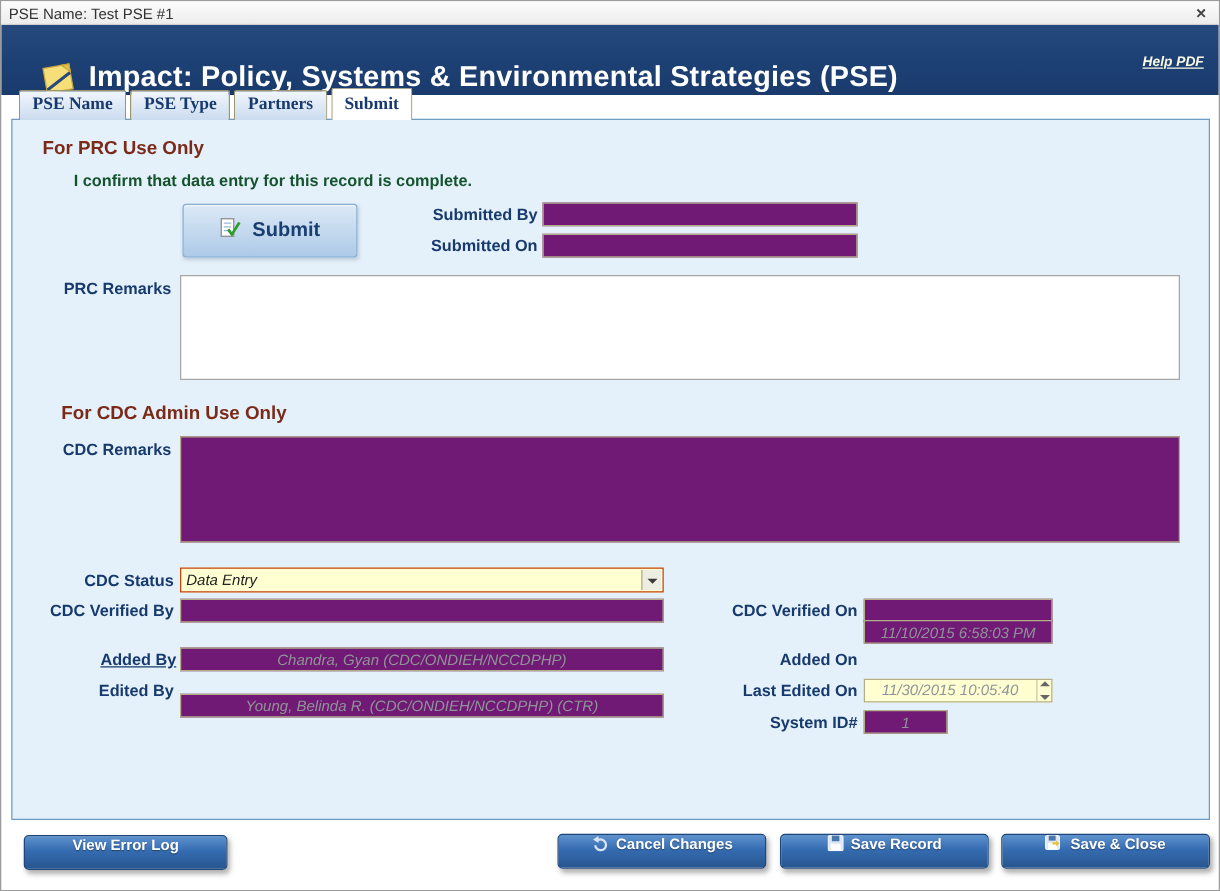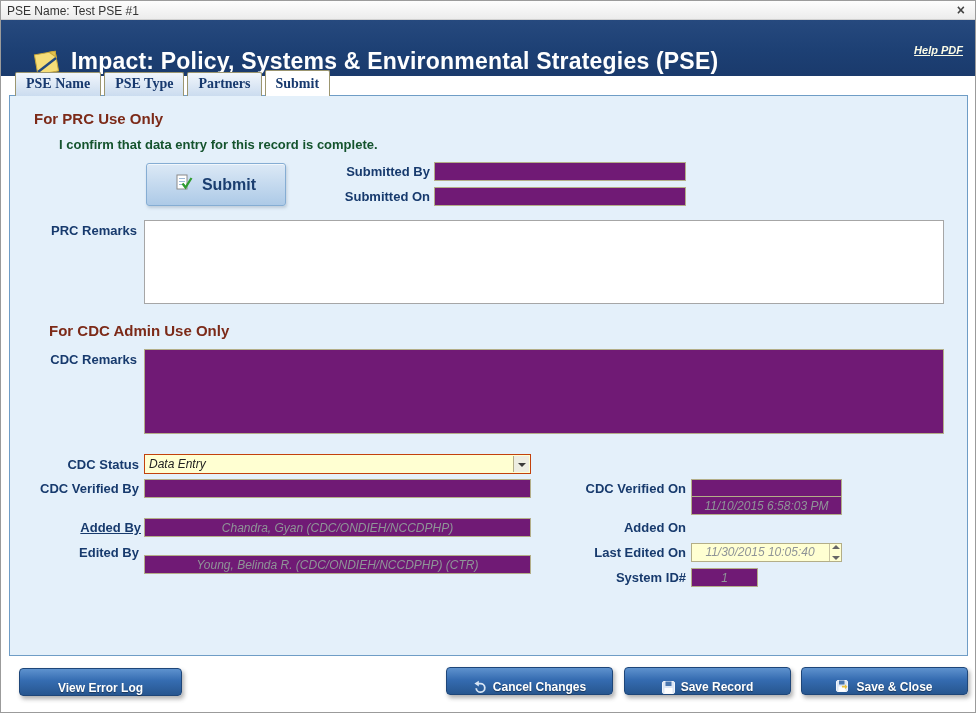--- a/index.html
+++ b/index.html
@@ -63,21 +63,21 @@
     font-style:italic; font-size:12px; color:#8F9497; white-space:nowrap; }
   .spinner { position:absolute; right:0; top:0; bottom:0; width:12px; border-left:1px solid #C9C5A3; cursor:pointer; }
   .spinner i { position:absolute; left:2px; width:0; height:0; border:4px solid transparent; }
   .spinner i.up { top:1px; border-top-width:0; border-bottom-color:#666; }
   .spinner i.down { bottom:1px; border-bottom-width:0; border-top-color:#666; }
 
   
   .btn { position:absolute; height:28px; border:1px solid #1E4679; border-radius:4px;
     background:linear-gradient(180deg,#5E92CE 0%, #356CB1 45%, #27568F 100%);
     color:#FFFFFF; font-weight:bold; font-size:12px;
-    display:flex; align-items:flex-end; justify-content:center; gap:6px;
+    display:flex; align-items:flex-start; justify-content:center; gap:6px;
     cursor:pointer; box-shadow:2px 3px 4px rgba(80,80,80,.45);
     text-shadow:0 1px 1px rgba(0,0,0,.4); }
   .btn svg { flex:none; }
 </style>
 </head>
 <body>
 
 <div id="app">
 
   <div class="titlebar">

